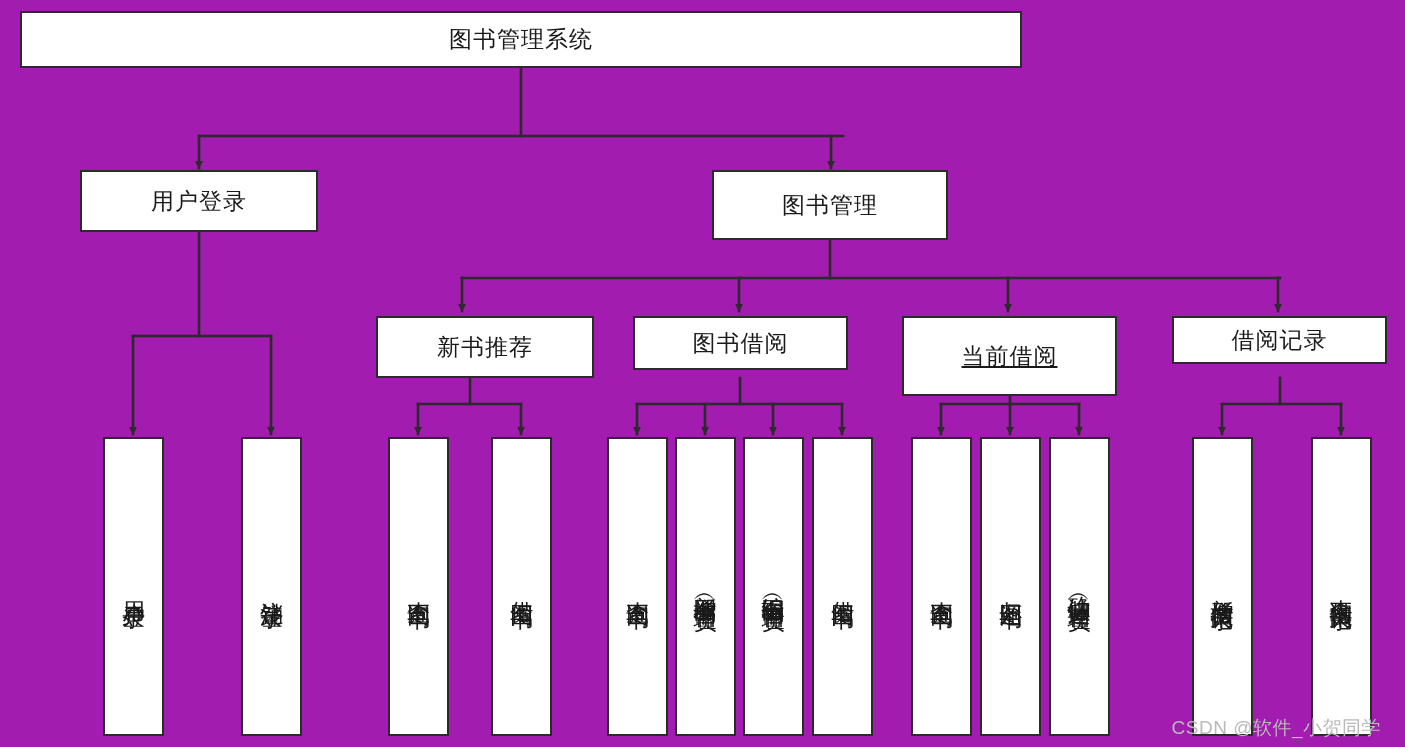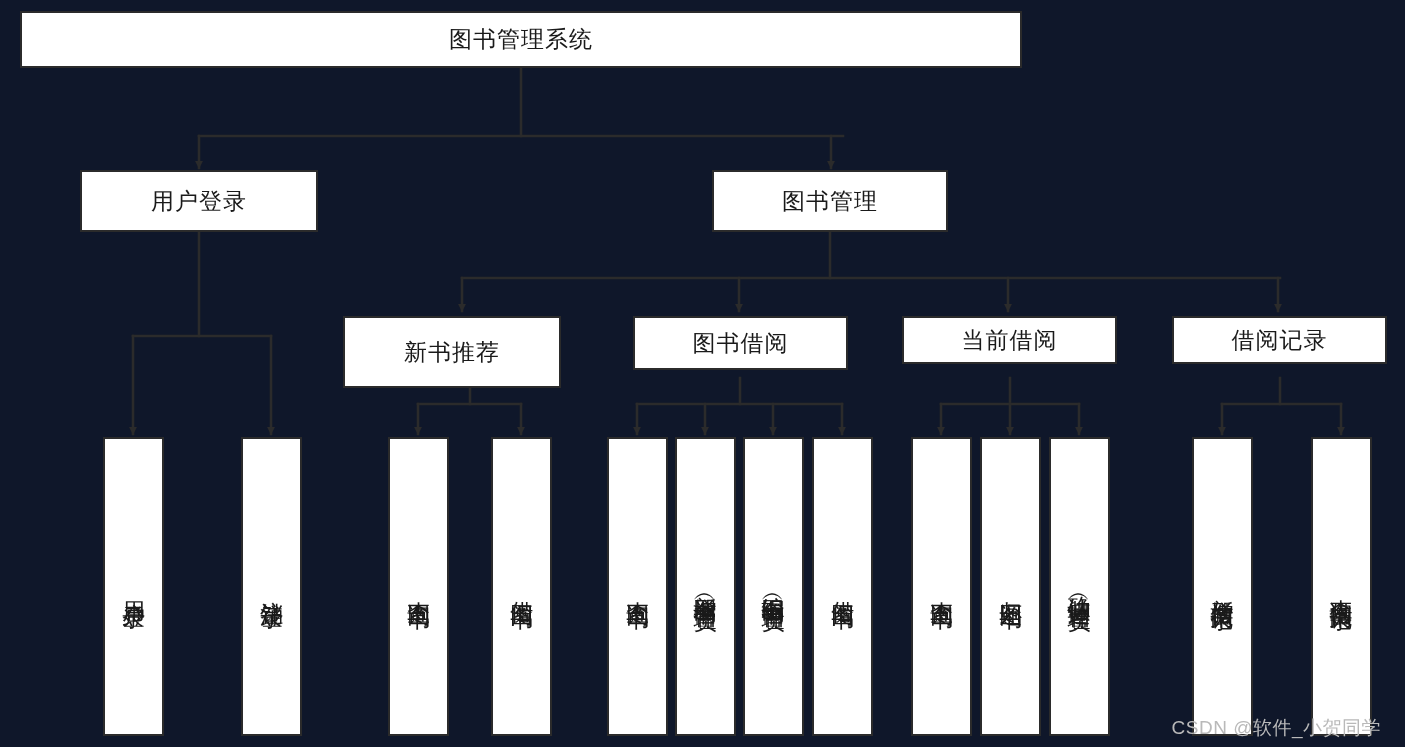--- a/index.html
+++ b/index.html
@@ -7,21 +7,21 @@
     padding: 0;
     background: #ffffff;
   }
   body {
     font-family: "Liberation Sans", "DejaVu Sans", sans-serif;
   }
   #diagram-root {
     position: relative;
     width: 1405px;
     height: 747px;
-    background: #0f172a;
+    background: #a21caf;
     overflow: hidden;
   }
   #edge-layer {
     position: absolute;
     left: 0;
     top: 0;
     width: 1405px;
     height: 747px;
     pointer-events: none;
   }
@@ -123,31 +123,31 @@
     </g>
   </svg>
 
   <div class="node node-h" style="left:20px; top:11px; width:1002px; height:57px;">
     <span class="node-label">图书管理系统</span>
   </div>
 
   <div class="node node-h" style="left:80px; top:170px; width:238px; height:62px;">
     <span class="node-label">用户登录</span>
   </div>
-  <div class="node node-h" style="left:712px; top:170px; width:236px; height:62px;">
+  <div class="node node-h" style="left:712px; top:170px; width:236px; height:70px;">
     <span class="node-label">图书管理</span>
   </div>
 
-  <div class="node node-h" style="left:343px; top:316px; width:218px; height:72px;">
+  <div class="node node-h" style="left:376px; top:316px; width:218px; height:62px;">
     <span class="node-label">新书推荐</span>
   </div>
   <div class="node node-h" style="left:633px; top:316px; width:215px; height:54px;">
     <span class="node-label">图书借阅</span>
   </div>
-  <div class="node node-h" style="left:902px; top:316px; width:215px; height:48px;">
+  <div class="node node-h" style="left:902px; top:316px; width:215px; height:80px;text-decoration:underline;">
     <span class="node-label">当前借阅</span>
   </div>
   <div class="node node-h" style="left:1172px; top:316px; width:215px; height:48px;">
     <span class="node-label">借阅记录</span>
   </div>
 
   <div class="node node-v" style="left:103px; top:437px; width:61px; height:299px;">
     <span class="node-label">用户登录</span>
   </div>
   <div class="node node-v" style="left:241px; top:437px; width:61px; height:299px;">

